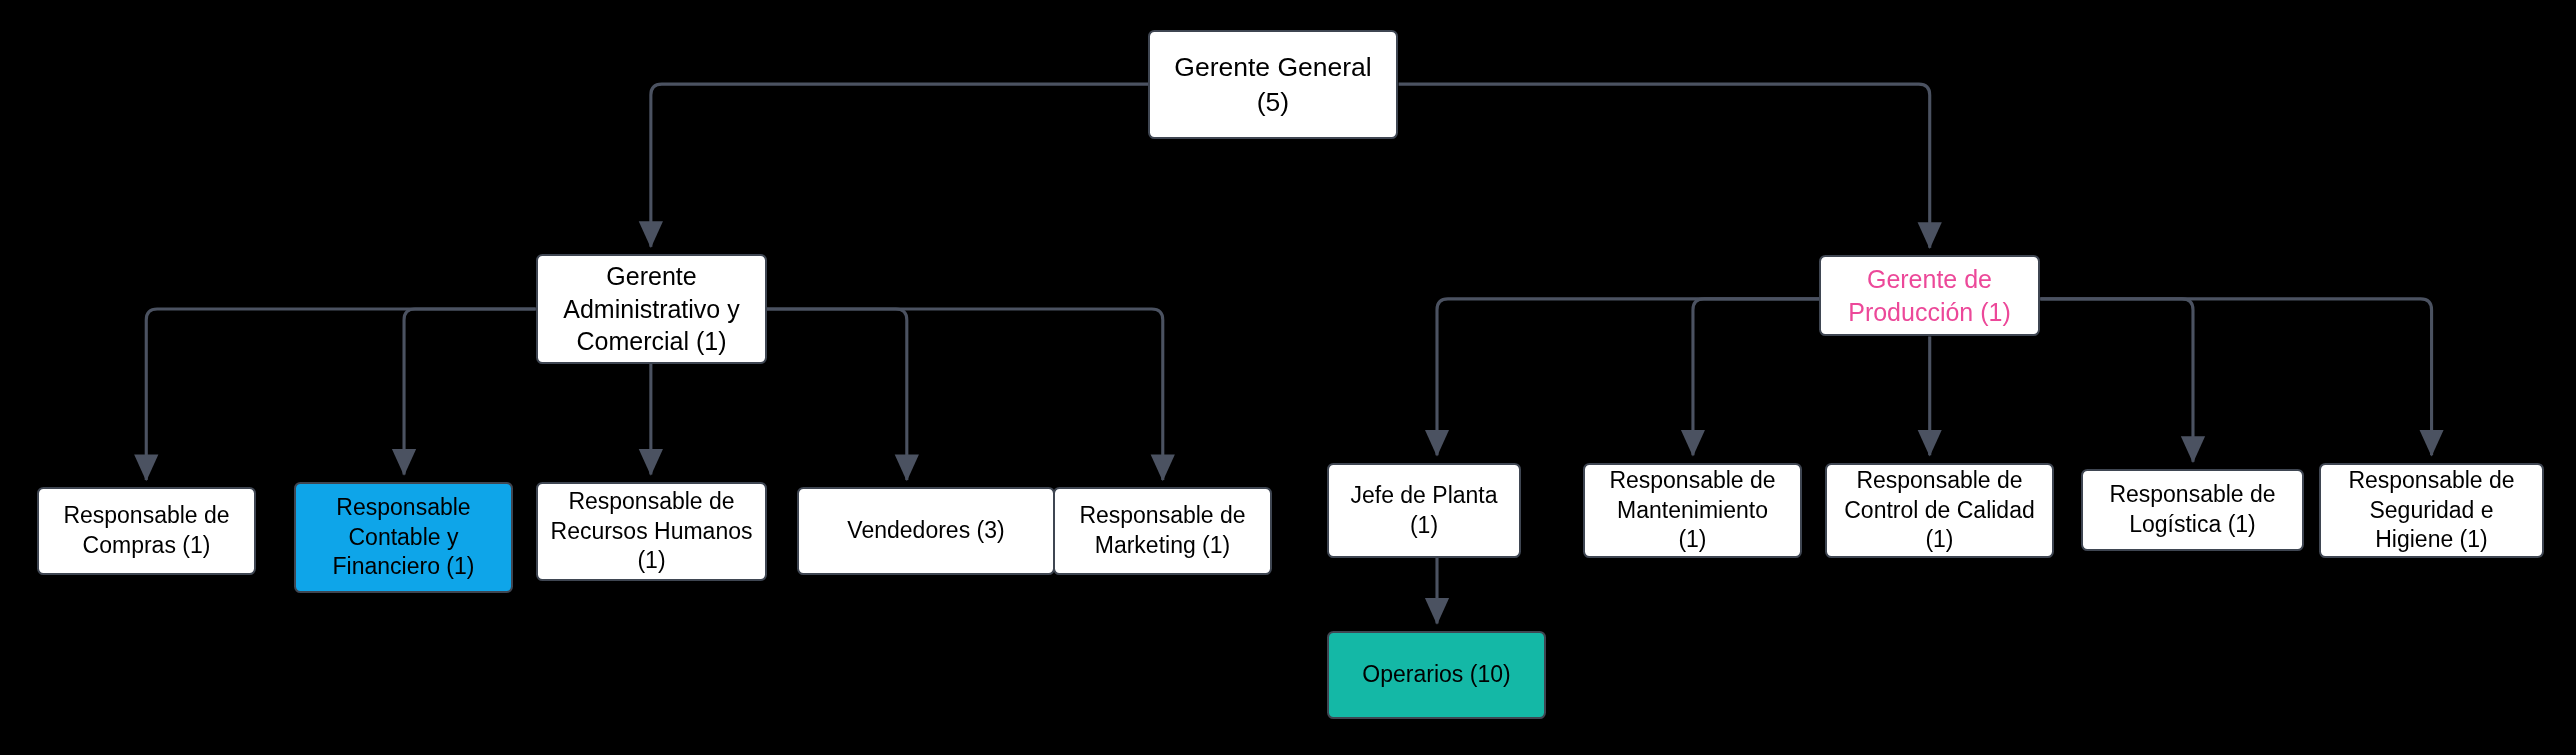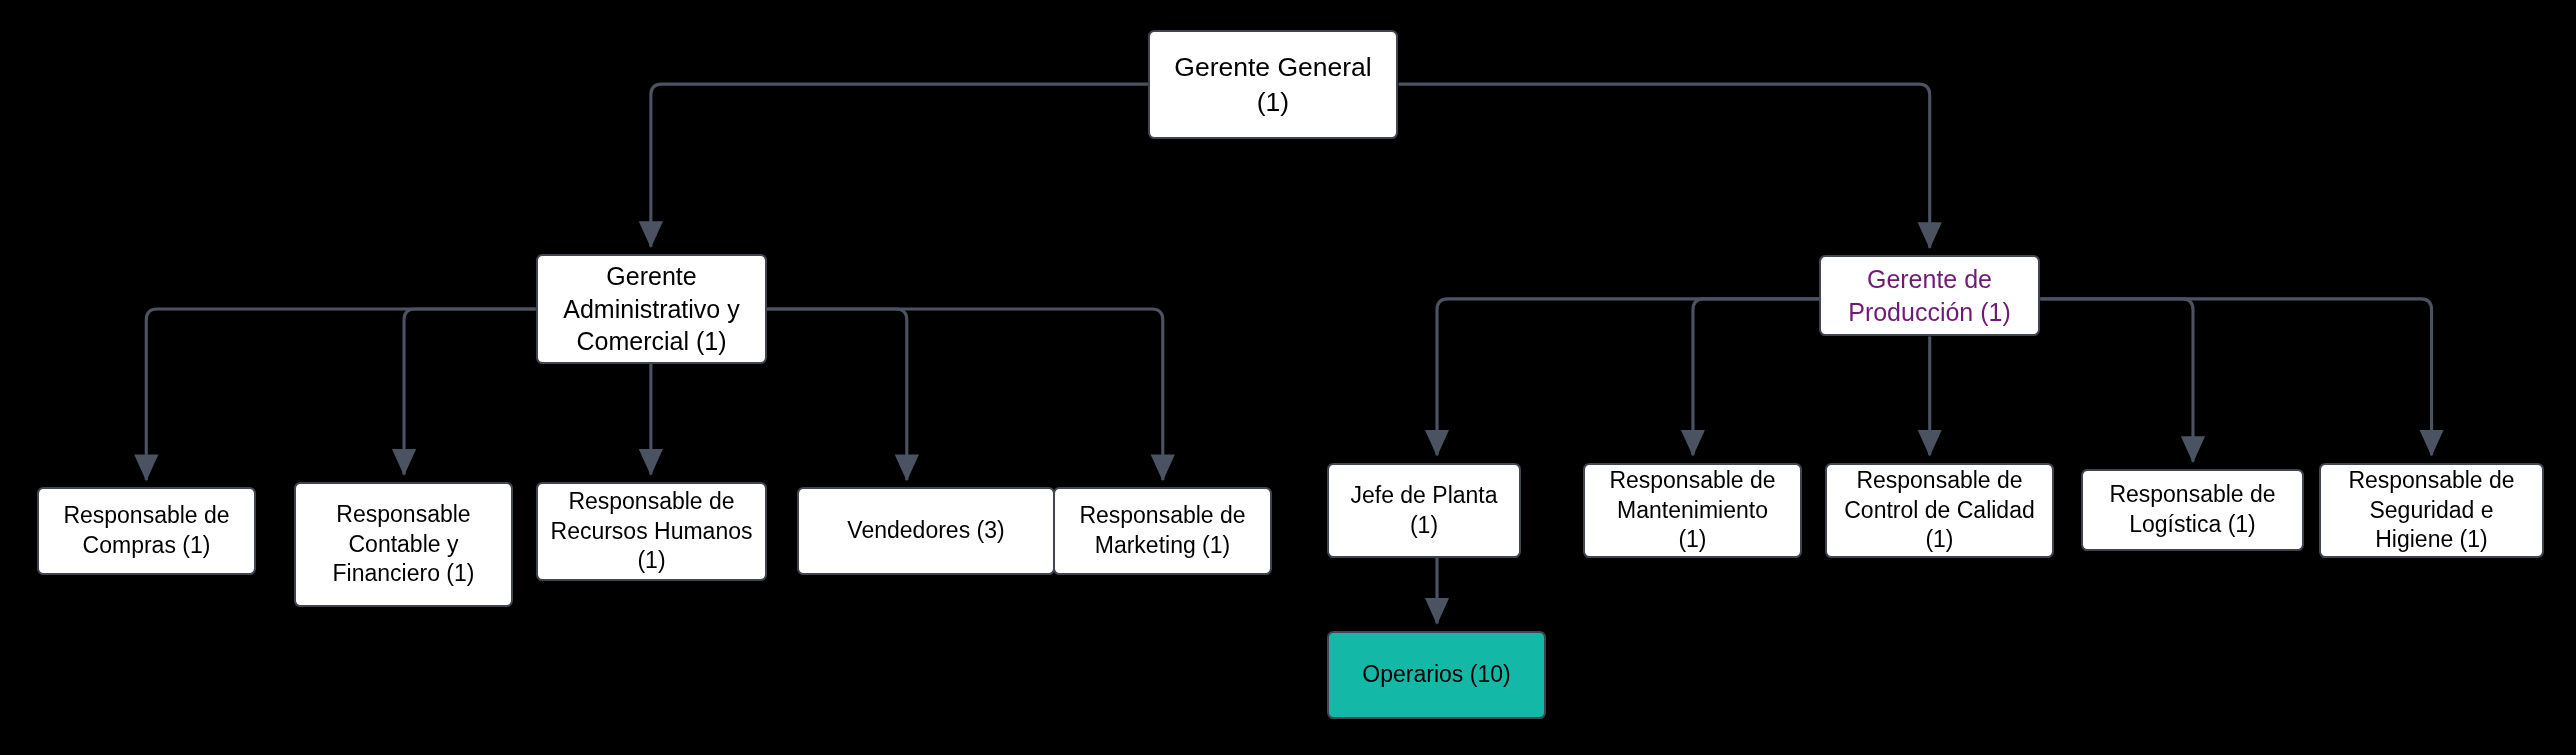--- a/index.html
+++ b/index.html
@@ -79,38 +79,38 @@
       <path d="M2111,368 L2111,498"></path>
       <path d="M2232,327 L2387,327 Q2399,327 2399,339 L2399,505"></path>
       <path d="M2232,327 L2648,327 Q2660,327 2660,339 L2660,498"></path>
 
       <path d="M1572,610 L1572,682"></path>
     </g>
   </svg>
 
   <div class="node node-root" style="left: 1148px; top: 30px; width: 250px; height: 109px; background: rgb(255, 255, 255); border-color: rgb(63, 70, 82); color: rgb(0, 0, 0);">
     <span class="node-label">Gerente General
-(1)</span>
+(5)</span>
   </div>
 
   <div class="node node-mgr" style="left: 536px; top: 254px; width: 231px; height: 110px; background: rgb(255, 255, 255); border-color: rgb(63, 70, 82); color: rgb(0, 0, 0);">
     <span class="node-label">Gerente
 Administrativo y
 Comercial (1)</span>
   </div>
-  <div class="node node-mgr" style="left: 1819px; top: 255px; width: 221px; height: 81px; background: rgb(255, 255, 255); border-color: rgb(63, 70, 82); color: #701a75; align-items: center;">
+  <div class="node node-mgr" style="left: 1819px; top: 255px; width: 221px; height: 81px; background: rgb(255, 255, 255); border-color: rgb(63, 70, 82); color: #ec4899; align-items: center;">
     <span class="node-label">Gerente de
 Producción (1)</span>
   </div>
 
   <div class="node node-leaf" style="left: 37px; top: 487px; width: 219px; height: 88px; background: rgb(255, 255, 255); border-color: rgb(63, 70, 82); color: rgb(0, 0, 0);">
     <span class="node-label">Responsable de
 Compras (1)</span>
   </div>
-  <div class="node node-leaf" style="left: 294px; top: 482px; width: 219px; height: 125px; background: #ffffff; border-color: rgb(63, 70, 82); color: rgb(0, 0, 0);">
+  <div class="node node-leaf" style="left: 294px; top: 482px; width: 219px; height: 111px; background: #0ea5e9; border-color: rgb(63, 70, 82); color: rgb(0, 0, 0);">
     <span class="node-label">Responsable
 Contable y
 Financiero (1)</span>
   </div>
   <div class="node node-leaf" style="left: 536px; top: 482px; width: 231px; height: 99px; background: rgb(255, 255, 255); border-color: rgb(63, 70, 82); color: rgb(0, 0, 0);">
     <span class="node-label">Responsable de
 Recursos Humanos
 (1)</span>
   </div>
   <div class="node node-leaf" style="left: 797px; top: 487px; width: 258px; height: 88px; background: rgb(255, 255, 255); border-color: rgb(63, 70, 82); color: rgb(0, 0, 0);">

